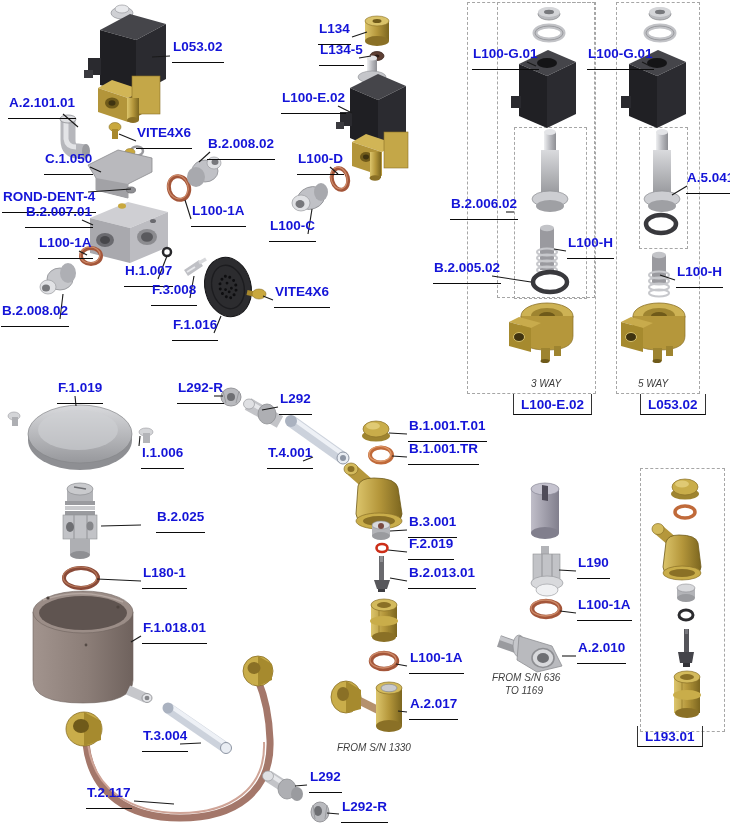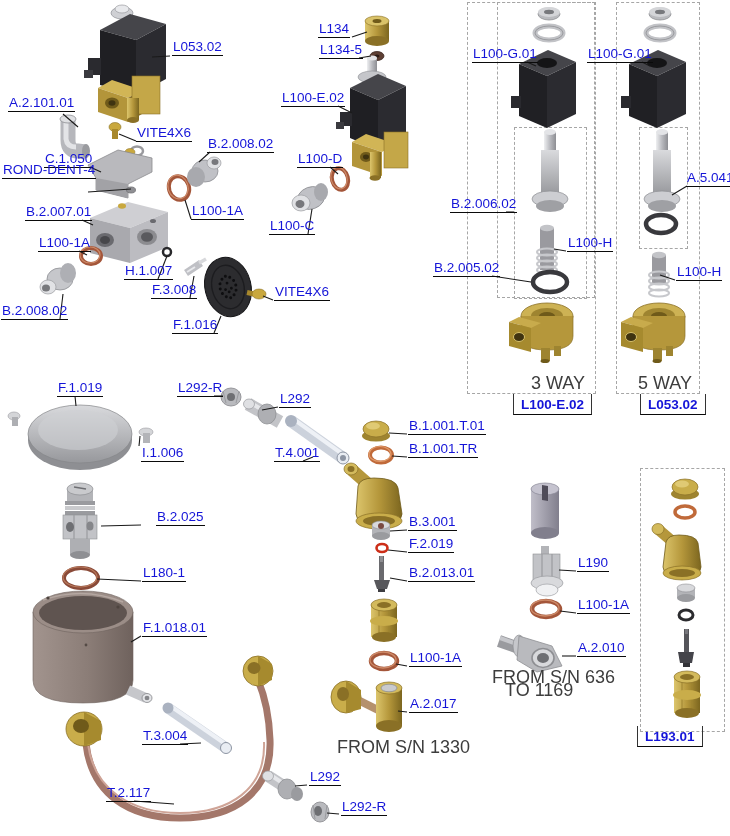--- a/index.html
+++ b/index.html
@@ -1,25 +1,25 @@
 <!DOCTYPE html>
 <html><head>
 <meta charset="utf-8">
 <title>Exploded Parts Diagram</title>
 <style>
   html,body{margin:0;padding:0;background:#fff;}
   #stage{position:relative;width:730px;height:836px;background:#fff;overflow:hidden;
          font-family:"Liberation Sans","DejaVu Sans",sans-serif;}
   .dashedbox{position:absolute;border:1px dashed #a6a6a6;z-index:0;}
   #artwork{position:absolute;left:0;top:0;z-index:1;}
-  .lbl{position:absolute;z-index:2;color:#1414d8;font-size:13.5px;font-weight:normal;
+  .lbl{position:absolute;z-index:2;color:#1414d8;font-size:13.5px;font-weight:bold;
        line-height:14px;white-space:nowrap;border-bottom:1.4px solid #0a0a0a;
-       padding:0 1px 1px 1px;cursor:pointer;text-align:right;}
-  .note{position:absolute;z-index:2;color:#3d3d3d;font-size:18px;font-weight:normal;
-        line-height:13px;white-space:nowrap;}
+       padding:0 1px 8px 1px;cursor:pointer;text-align:right;}
+  .note{position:absolute;z-index:2;color:#3d3d3d;font-size:10px;font-weight:normal;
+        line-height:13px;white-space:nowrap;font-style:italic;}
   .boxlbl{position:absolute;z-index:2;color:#1414d8;font-size:13.5px;font-weight:bold;
           line-height:14px;white-space:nowrap;border-left:1px solid #333;
           border-right:1px solid #333;border-bottom:1.4px solid #0a0a0a;
           padding:4px 7px 2px 7px;cursor:pointer;}
   .leader{stroke:#1a1a1a;stroke-width:1.1;fill:none;}
 </style>
 </head>
 <body>
 
 <div id="stage">
@@ -536,21 +536,21 @@
       <polyline class="leader" points="576,571 559,570"></polyline>
       <polyline class="leader" points="576,613 560,611"></polyline>
       <polyline class="leader" points="576,656 562,656"></polyline>
     </g>
   </svg>
 
   <div class="lbl" style="left:172px;top:40px">L053.02</div>
   <div class="lbl" style="left:8px;top:96px">A.2.101.01</div>
   <div class="lbl" style="left:136px;top:126px">VITE4X6</div>
   <div class="lbl" style="left:44px;top:152px">C.1.050</div>
-  <div class="lbl" style="left:2px;top:163px">ROND-DENT-4</div>
+  <div class="lbl" style="left:2px;top:190px">ROND-DENT-4</div>
   <div class="lbl" style="left:25px;top:205px">B.2.007.01</div>
   <div class="lbl" style="left:38px;top:236px">L100-1A</div>
   <div class="lbl" style="left:1px;top:304px">B.2.008.02</div>
   <div class="lbl" style="left:124px;top:264px">H.1.007</div>
   <div class="lbl" style="left:151px;top:283px">F.3.008</div>
   <div class="lbl" style="left:172px;top:318px">F.1.016</div>
   <div class="lbl" style="left:274px;top:285px">VITE4X6</div>
   <div class="lbl" style="left:191px;top:204px">L100-1A</div>
   <div class="lbl" style="left:207px;top:137px">B.2.008.02</div>
 
@@ -565,33 +565,33 @@
   <div class="lbl" style="left:450px;top:197px">B.2.006.02</div>
   <div class="lbl" style="left:686px;top:171px">A.5.041</div>
   <div class="lbl" style="left:567px;top:236px">L100-H</div>
   <div class="lbl" style="left:433px;top:261px">B.2.005.02</div>
   <div class="lbl" style="left:676px;top:265px">L100-H</div>
 
   <div class="lbl" style="left:57px;top:381px">F.1.019</div>
   <div class="lbl" style="left:177px;top:381px">L292-R</div>
   <div class="lbl" style="left:141px;top:446px">I.1.006</div>
   <div class="lbl" style="left:279px;top:392px">L292</div>
-  <div class="lbl" style="left:274px;top:446px">T.4.001</div>
+  <div class="lbl" style="left:267px;top:446px">T.4.001</div>
   <div class="lbl" style="left:408px;top:419px">B.1.001.T.01</div>
   <div class="lbl" style="left:408px;top:442px">B.1.001.TR</div>
   <div class="lbl" style="left:408px;top:515px">B.3.001</div>
   <div class="lbl" style="left:408px;top:537px">F.2.019</div>
   <div class="lbl" style="left:408px;top:566px">B.2.013.01</div>
   <div class="lbl" style="left:156px;top:510px">B.2.025</div>
   <div class="lbl" style="left:142px;top:566px">L180-1</div>
   <div class="lbl" style="left:142px;top:621px">F.1.018.01</div>
   <div class="lbl" style="left:409px;top:651px">L100-1A</div>
   <div class="lbl" style="left:409px;top:697px">A.2.017</div>
   <div class="lbl" style="left:142px;top:729px">T.3.004</div>
-  <div class="lbl" style="left:106px;top:786px">T.2.117</div>
+  <div class="lbl" style="left:86px;top:786px">T.2.117</div>
   <div class="lbl" style="left:309px;top:770px">L292</div>
   <div class="lbl" style="left:341px;top:800px">L292-R</div>
 
   <div class="lbl" style="left:577px;top:556px">L190</div>
   <div class="lbl" style="left:577px;top:598px">L100-1A</div>
   <div class="lbl" style="left:577px;top:641px">A.2.010</div>
 
   <div class="boxlbl" style="left:513px;top:394px">L100-E.02</div>
   <div class="boxlbl" style="left:640px;top:394px">L053.02</div>
   <div class="boxlbl" style="left:637px;top:726px">L193.01</div>

